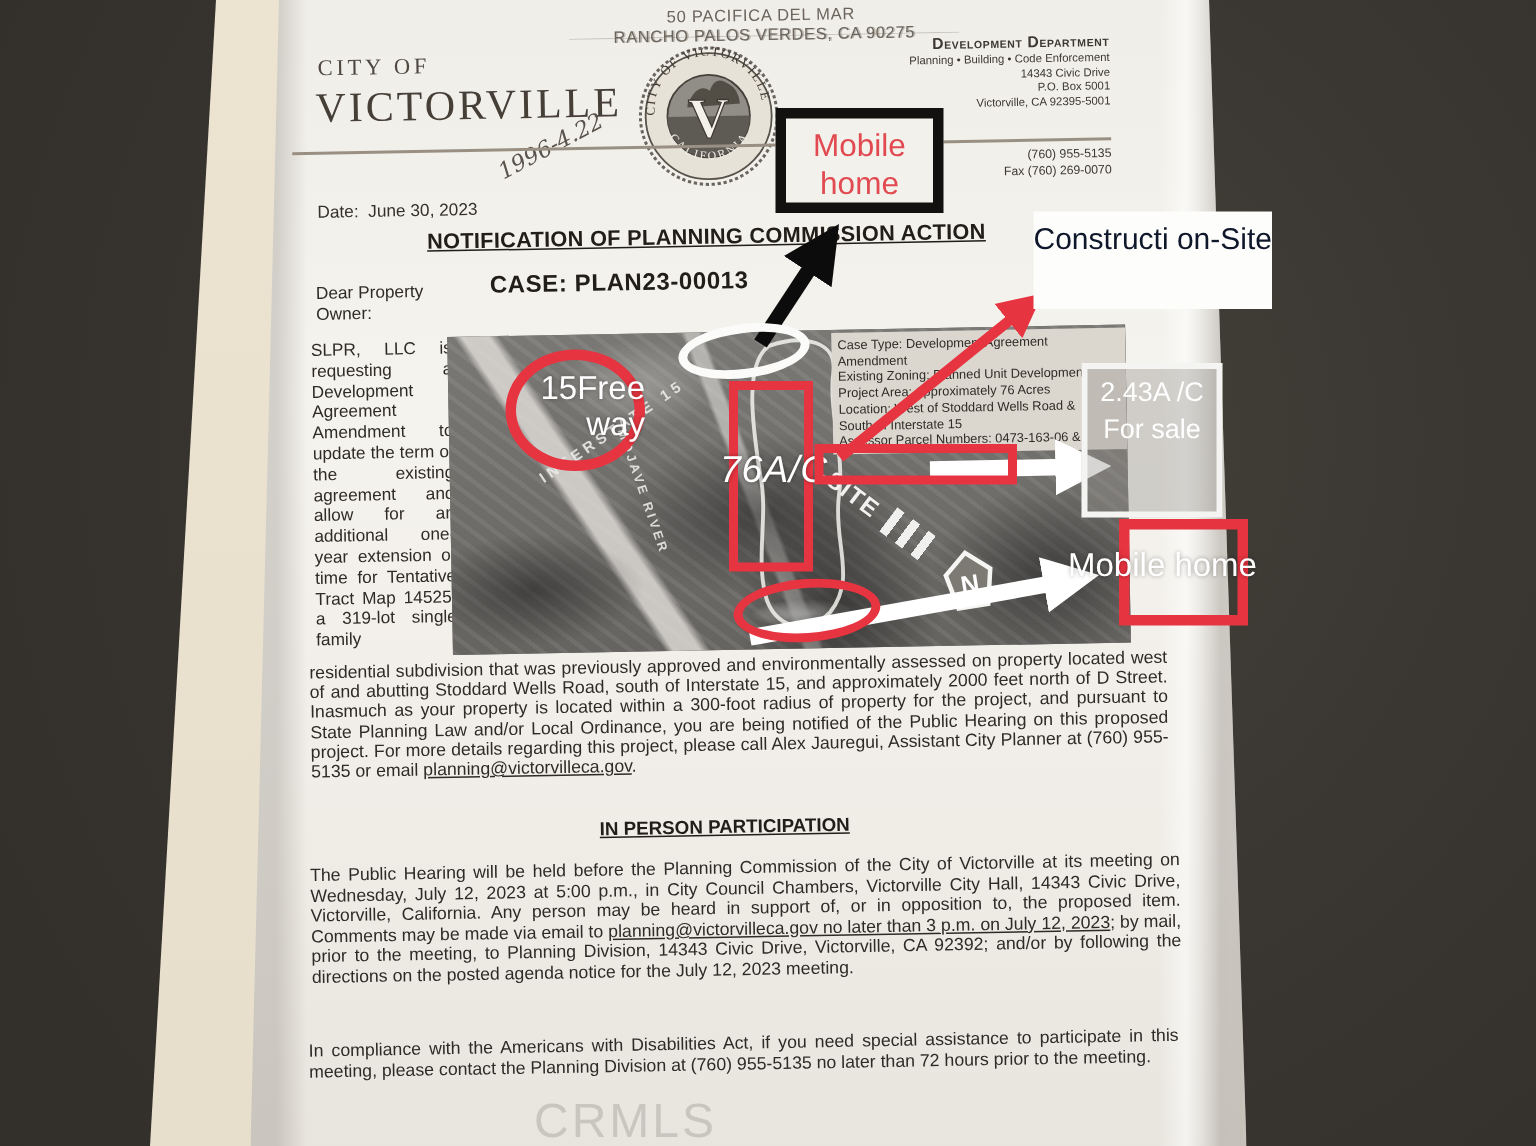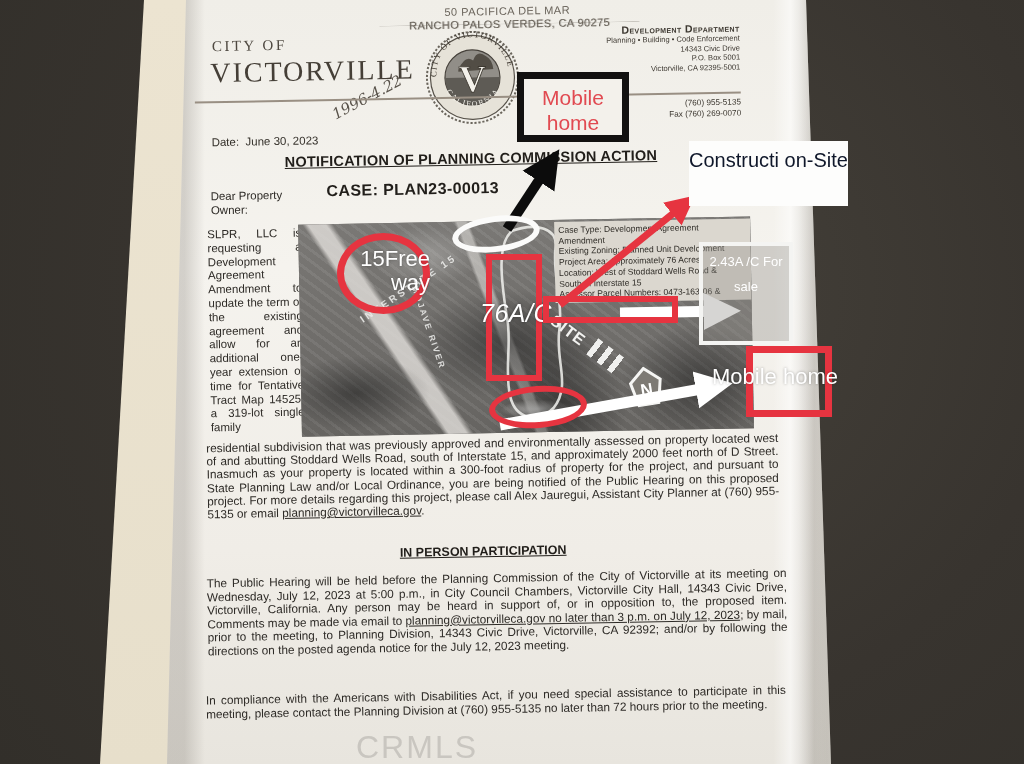--- a/index.html
+++ b/index.html
@@ -88,22 +88,22 @@
   .fwylabel{left:337px;top:247px;width:93px;color:#fff;font-size:22px;line-height:24px;
     text-align:right;text-shadow:0 0 3px rgba(0,0,0,.35);}
   .rect76{left:486px;top:254px;width:56px;height:127px;border:6px solid #e63440;}
   .lbl76{left:480px;top:299px;color:#fff;font-size:25px;letter-spacing:.5px;
     text-shadow:0 0 3px rgba(0,0,0,.4);font-style:italic;}
   .redbar{left:543px;top:296px;width:135px;height:27px;border:6px solid #e63440;}
   .whiteellipse{left:452px;top:216px;width:88px;height:36px;border:6px solid #fbfbfa;
     border-radius:50%;transform:rotate(-7deg);}
   .redellipse{left:489px;top:386px;width:98px;height:42px;border:6px solid #e63440;
     border-radius:50%;transform:rotate(-4deg);}
-  .salebox{left:699px;top:242px;width:94px;height:103px;border:4px solid #f4f4f2;
-    background:rgba(148,145,140,.38);color:#fff;font-size:13px;line-height:25px;padding-top:3px;}
+  .salebox{left:721px;top:242px;width:94px;height:103px;border:4px solid #f4f4f2;
+    background:rgba(148,145,140,.38);color:#fff;font-size:18px;line-height:25px;padding-top:3px;}
   .mobilebox{left:746px;top:346px;width:86px;height:71px;border:7px solid #e63440;}
   .mobilelbl{left:686px;top:364px;width:178px;text-align:center;color:#fff;font-size:22px;
     text-shadow:0 0 3px rgba(0,0,0,.35);}
   .watermark{left:356px;top:729px;font-size:32px;letter-spacing:2px;color:#c9c6c0;}
 </style>
 </head>
 <body>
 
 <div class="scene">
 

